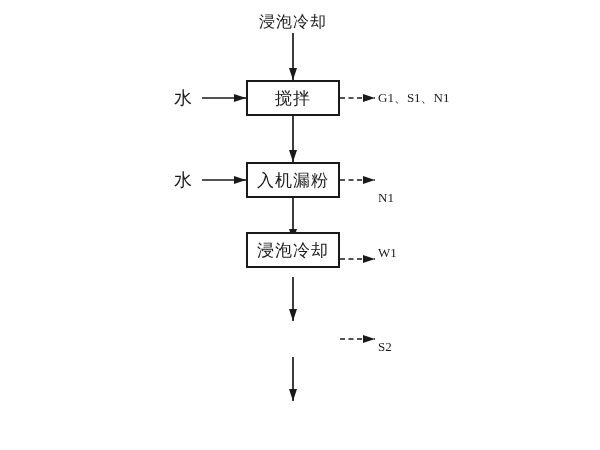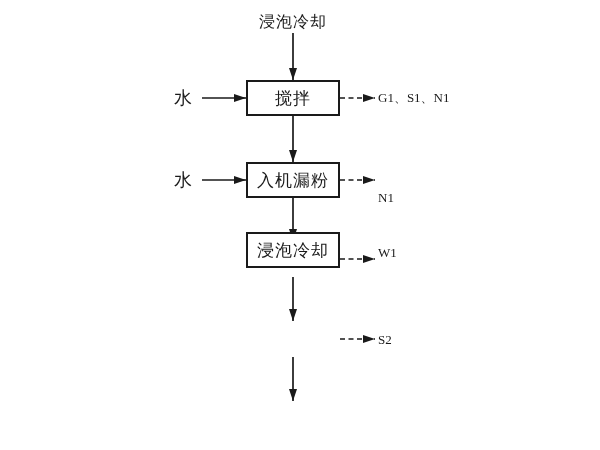--- a/index.html
+++ b/index.html
@@ -104,15 +104,15 @@
   <div class="box" style="top:232px">
     <span>浸泡冷却</span>
   </div>
 
   <div class="label water-label" style="top:88px">水</div>
   <div class="label water-label" style="top:170px">水</div>
 
   <div class="label out-label" style="top:88px">G1、S1、N1</div>
   <div class="label out-label" style="top:188px">N1</div>
   <div class="label out-label" style="top:243px">W1</div>
-  <div class="label out-label" style="top:330px">S2</div>
+  <div class="label out-label" style="top:337px">S2</div>
 
 </div>
 
 </body></html>

